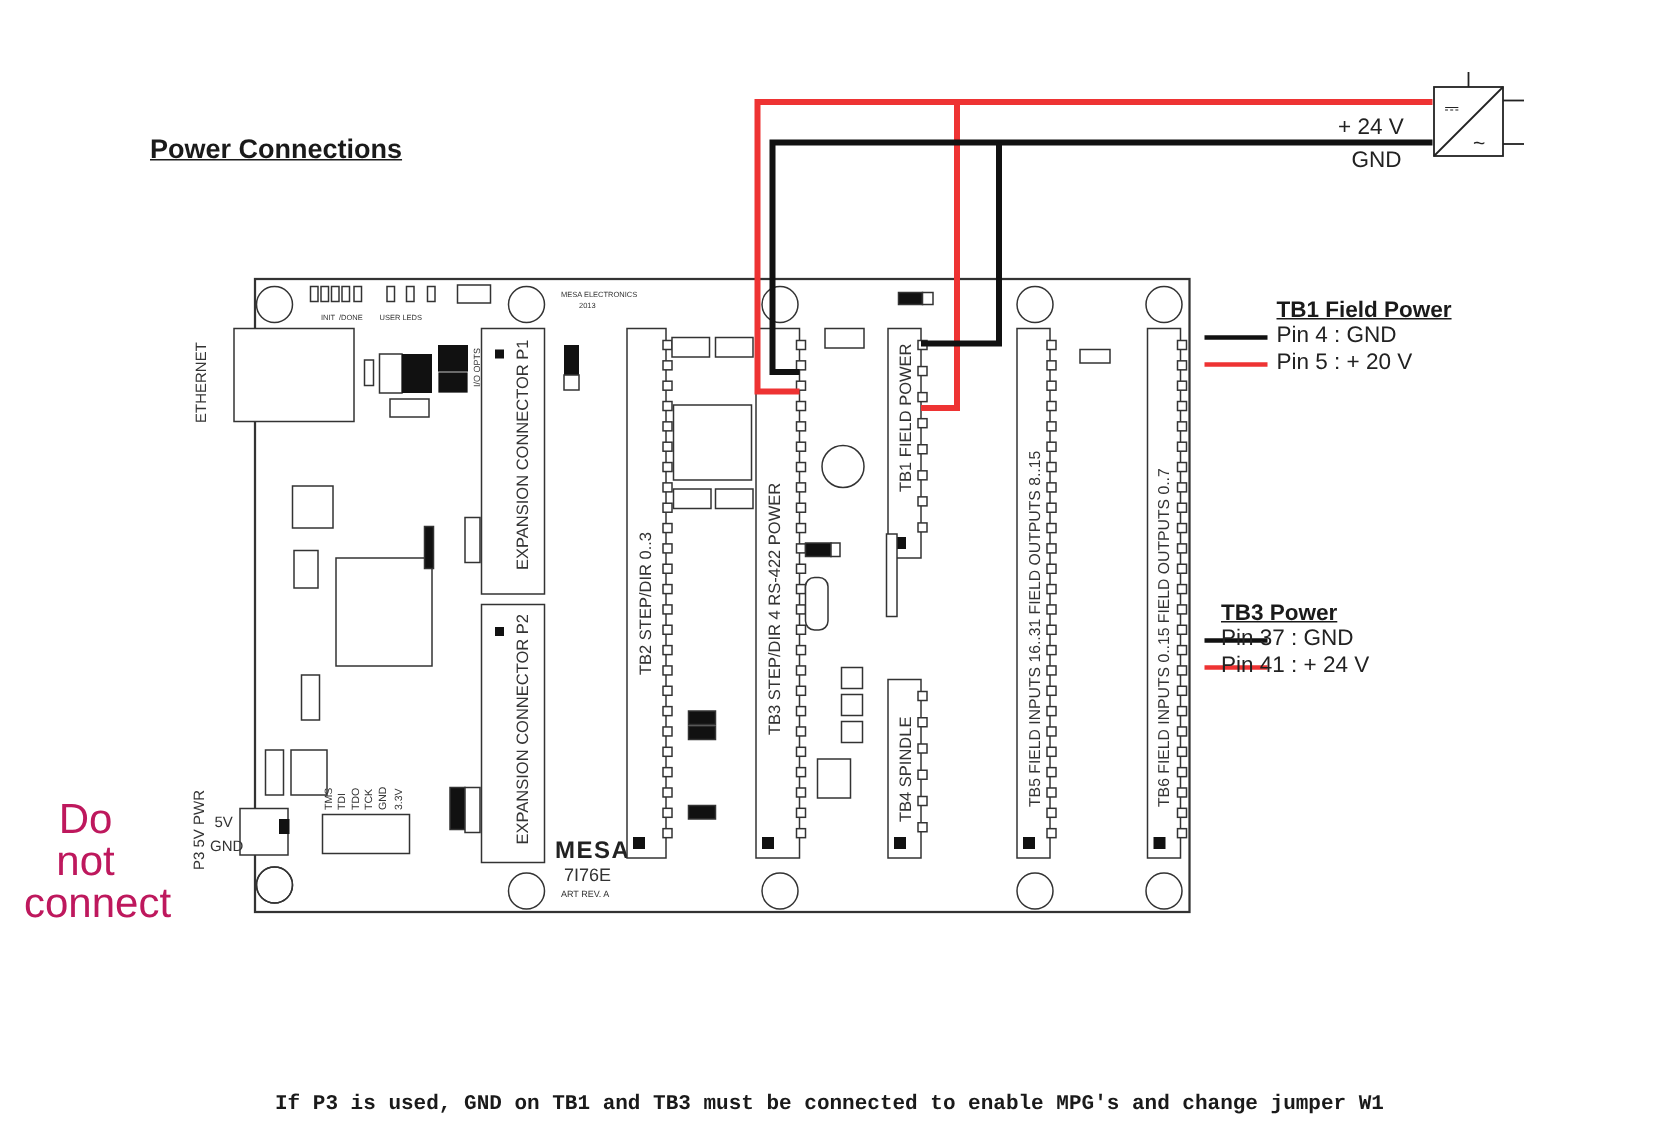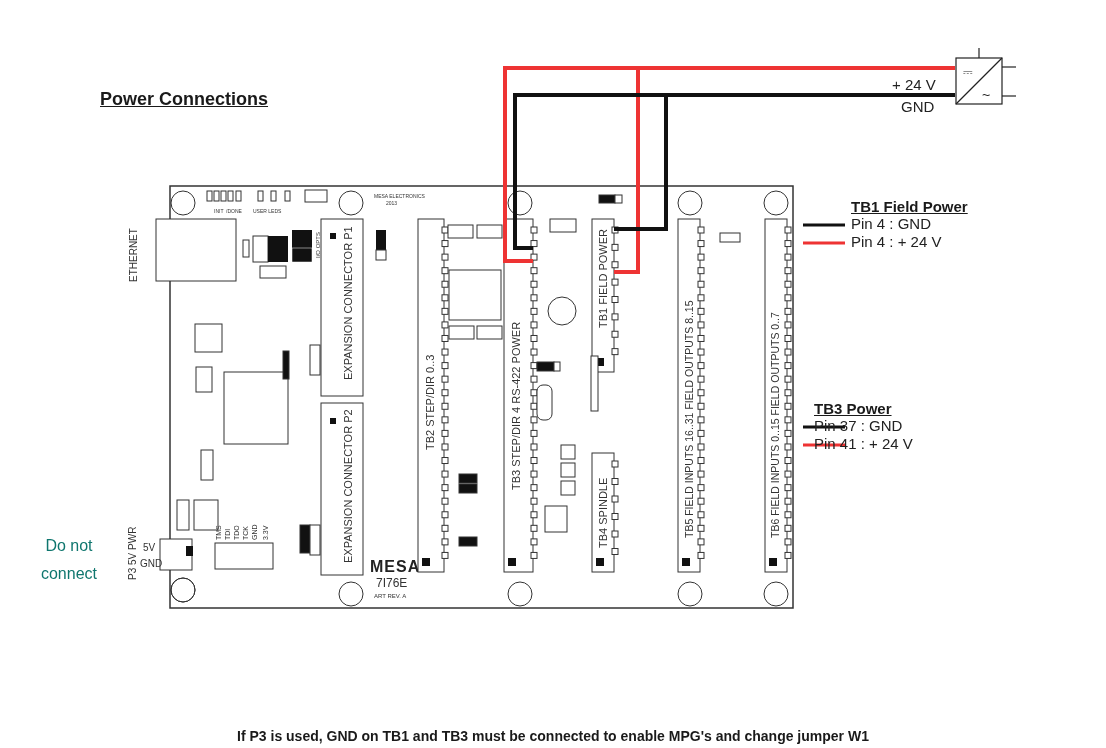--- a/index.html
+++ b/index.html
@@ -2,22 +2,22 @@
 <html><head>
 <meta charset="utf-8">
 <style>
   html, body { margin:0; padding:0; background:#ffffff; }
   body { width:1106px; height:748px; position:relative; overflow:hidden;
          font-family:"Liberation Sans", sans-serif; color:#1a1a1a; }
   .abs { position:absolute; }
   .title { left:100px; top:89px; font-size:18px; font-weight:bold; text-decoration:underline; }
   .lbl { font-size:15px; color:#222; white-space:nowrap; }
   .legend-h { font-size:15px; font-weight:bold; text-decoration:underline; white-space:nowrap; }
-  .donot { left:28px; top:532px; font-size:16px; text-align:center; line-height:28px; color:#0f766e; }
-  .footer { left:0; width:1106px; top:728px; text-align:center; font-size:14px; font-weight:bold; }
+  .donot { left:16px; top:532px; font-size:28px; text-align:center; line-height:28px; color:#be185d; }
+  .footer { left:0; width:1106px; top:728px; text-align:center; font-size:14px; font-weight:bold;font-family:Liberation Mono, monospace; }
   svg text { font-family:"Liberation Sans", sans-serif; }
 </style>
 </head>
 <body>
 
 <div class="abs title">Power Connections</div>
 
 <svg class="abs" style="left:0;top:0" width="1106" height="748">
 
   <rect x="170" y="186" width="623" height="422" fill="#fff" stroke="#333" stroke-width="1.5"></rect>
@@ -294,21 +294,21 @@
   <line x1="803" y1="427" x2="845" y2="427" stroke="#111" stroke-width="3"></line>
   <line x1="803" y1="445" x2="845" y2="445" stroke="#ee3333" stroke-width="3"></line>
 </svg>
 
 <div class="abs lbl" style="left:892px;top:43px;margin-top:33px;">+ 24 V</div>
 <div class="abs lbl" style="left:901px;top:98px;">GND</div>
 
 <div class="abs" style="left:851px;top:198px;">
   <div class="legend-h">TB1 Field Power</div>
   <div class="lbl" style="line-height:18px">Pin 4 : GND</div>
-  <div class="lbl" style="line-height:18px">Pin 4 : + 24 V</div>
+  <div class="lbl" style="line-height:18px">Pin 5 : + 20 V</div>
 </div>
 <div class="abs" style="left:814px;top:400px;">
   <div class="legend-h">TB3 Power</div>
   <div class="lbl" style="line-height:18px">Pin 37 : GND</div>
   <div class="lbl" style="line-height:18px">Pin 41 : + 24 V</div>
 </div>
 
 <div class="abs donot" style="width:82px;">Do not connect</div>
 
 <div class="abs footer">If P3 is used, GND on TB1 and TB3 must be connected to enable MPG's and change jumper W1</div>

